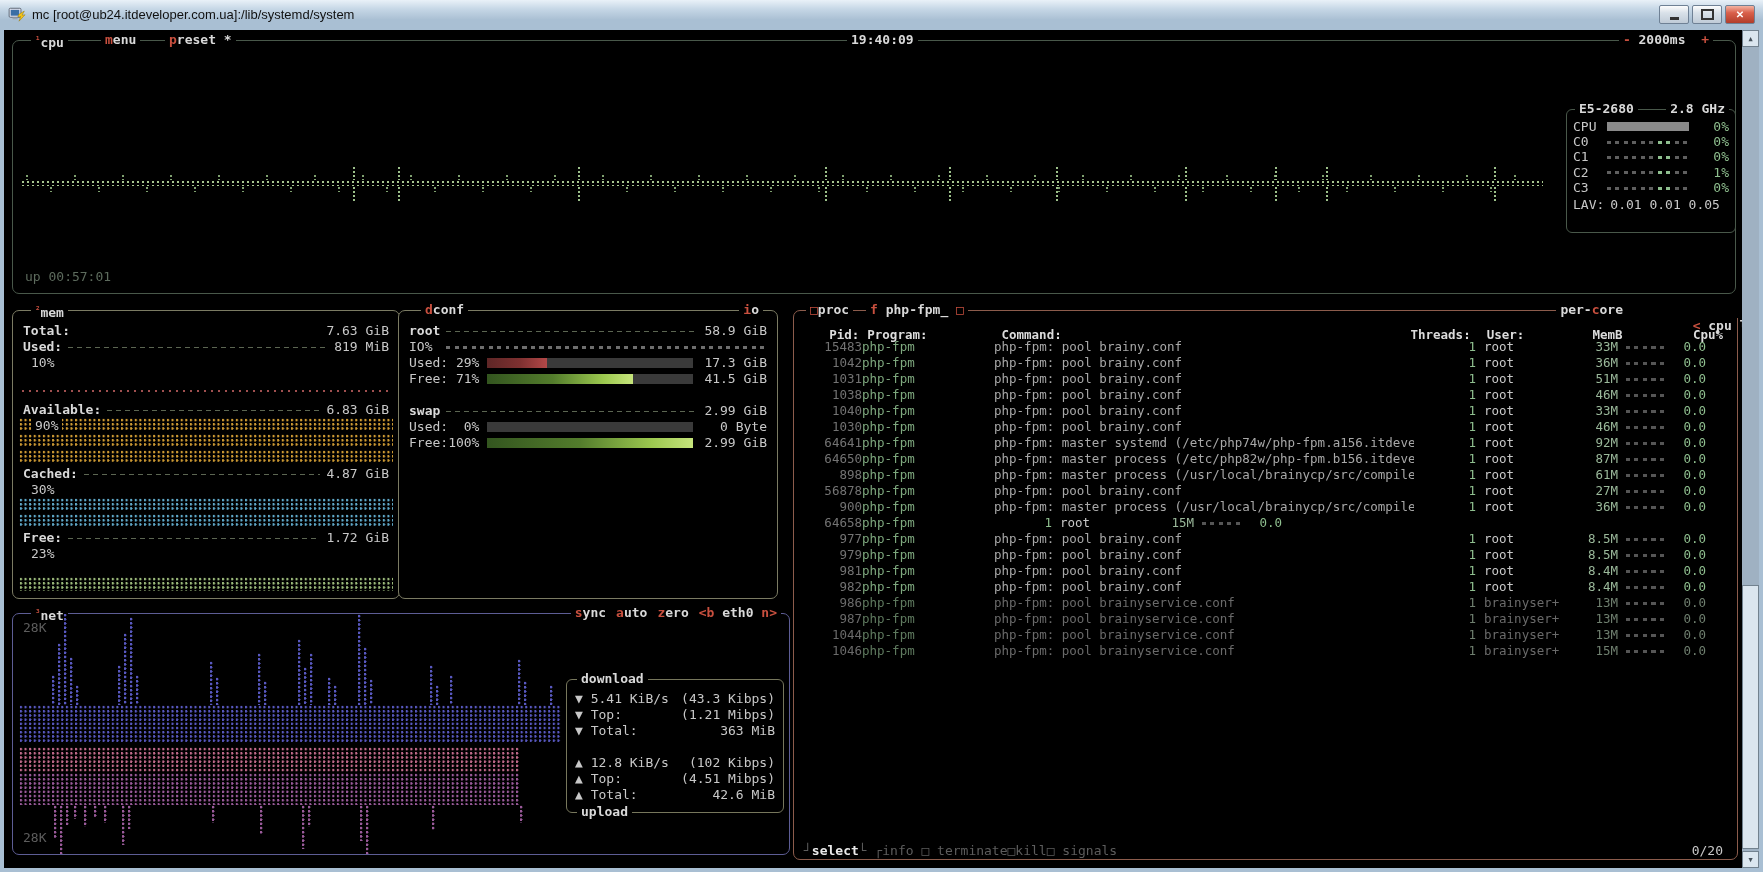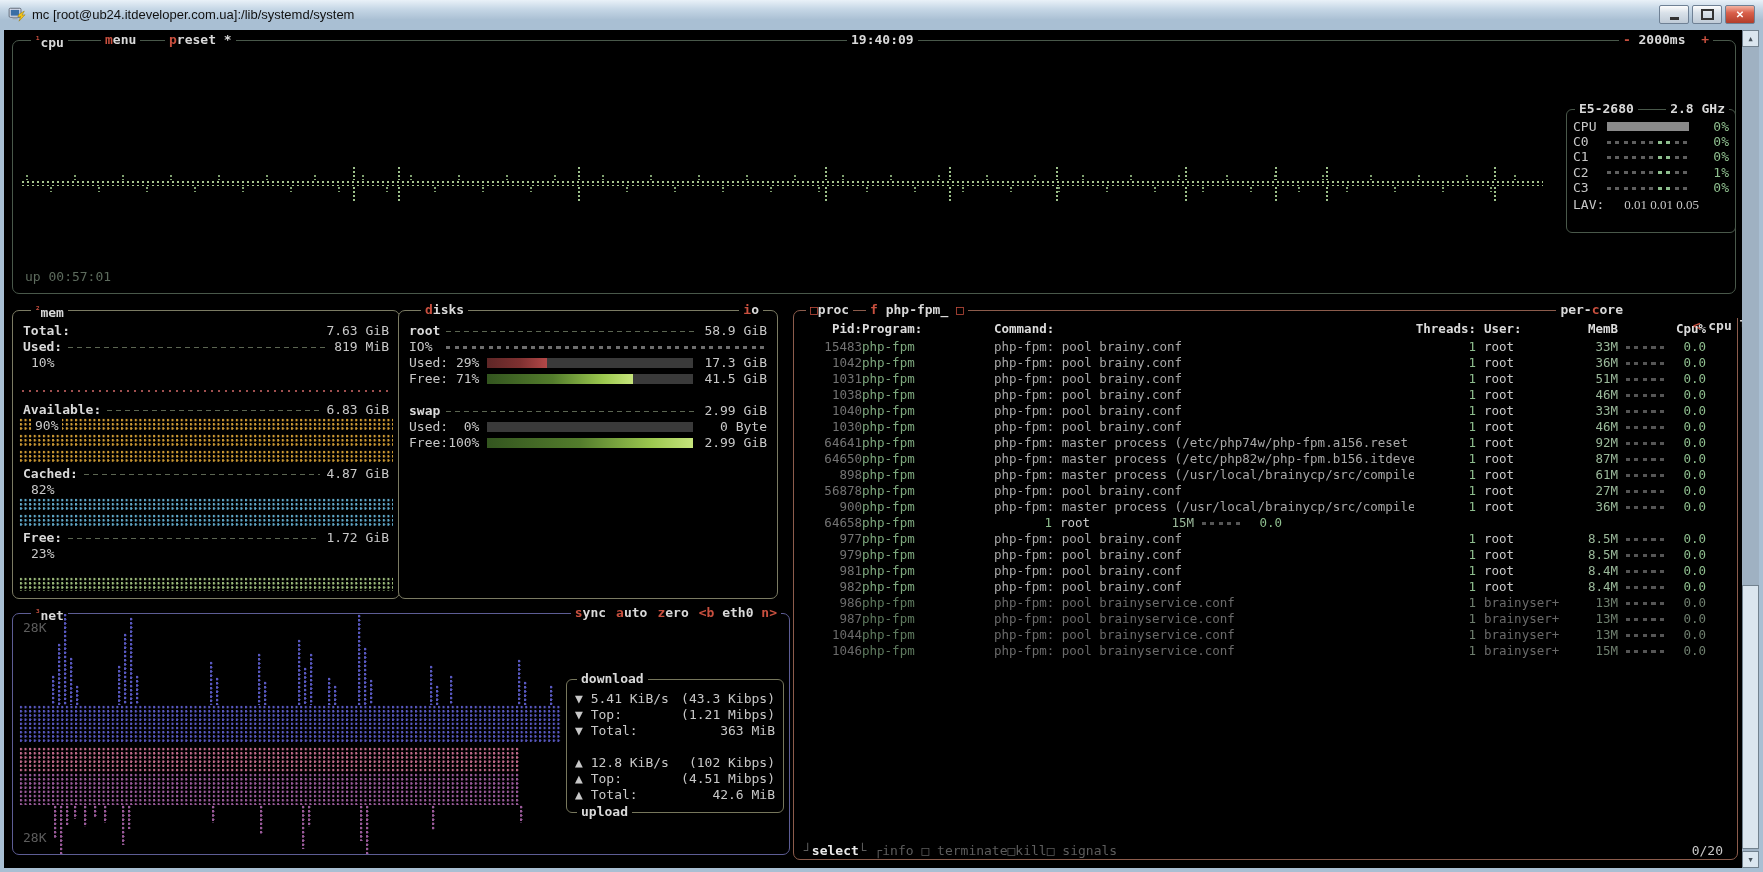--- a/index.html
+++ b/index.html
@@ -201,21 +201,21 @@
         <span class="blabel" style="right:6px;font-weight:bold;">2.8 GHz</span>
         <div id="cpuinfo-rows" style="position:absolute;left:0;right:0;top:9px;">
             <div class="ci-row"><span class="ci-label">CPU</span><span class="ci-bar"></span><span class="ci-val">0%</span></div>
             <div class="ci-row"><span class="ci-label">C0</span><span class="ci-dots"></span><span class="ci-val">0%</span></div>
             <div class="ci-row"><span class="ci-label">C1</span><span class="ci-dots"></span><span class="ci-val">0%</span></div>
             <div class="ci-row"><span class="ci-label">C2</span><span class="ci-dots"></span><span class="ci-val">1%</span></div>
             <div class="ci-row"><span class="ci-label">C3</span><span class="ci-dots"></span><span class="ci-val">0%</span></div>
           </div>
         <div class="ci-row" style="position:absolute;left:0;right:0;top:87px;color:#c8c8c8;">
           <span>LAV:</span>
-          <span style="margin-left:20px;font-family:Liberation Serif, serif;">0.01 0.01 0.05</span>
+          <span style="margin-left:6px;">0.01 0.01 0.05</span>
         </div>
       </div>
 
       <span style="position:absolute;left:12px;top:228px;color:#5d6b5d;">up 00:57:01</span>
     </div>
 
     <div class="box" id="mem-box" style="left:8px;top:280px;width:386px;height:287px;border-color:#7b7b63;">
       <span class="blabel" style="left:18px;"><span class="sup">²</span><span>mem</span></span>
 
       <div class="trow" style="top:12px;">
@@ -236,36 +236,36 @@
         <span style="background:#000;padding:0 4px;">90%</span>
       </div>
       <div class="band" style="left:6px;top:107px;width:374px;height:13px;--c:#cc9933;"></div>
       <div class="band" style="left:6px;top:123px;width:374px;height:13px;--c:#cc9933;"></div>
       <div class="band" style="left:6px;top:139px;width:374px;height:13px;--c:#cc9933;"></div>
 
       <div class="trow" style="top:155px;">
         <span class="lbl">Cached:</span><span class="dashfill"></span><span>4.87 GiB</span>
       </div>
       <div class="trow" style="top:171px;padding-left:8px;">
-        <span>82%</span>
+        <span>30%</span>
       </div>
       <div class="band" style="left:6px;top:187px;width:374px;height:13px;--c:#5fa8c8;"></div>
       <div class="band" style="left:6px;top:203px;width:374px;height:12px;--c:#5fa8c8;"></div>
 
       <div class="trow" style="top:219px;">
         <span class="lbl">Free:</span><span class="dashfill"></span><span>1.72 GiB</span>
       </div>
       <div class="trow" style="top:235px;padding-left:8px;">
         <span>23%</span>
       </div>
       <div class="band" style="left:6px;top:266px;width:374px;height:14px;--c:#9ab87a;"></div>
     </div>
 
     <div class="box" id="disks-box" style="left:394px;top:280px;width:378px;height:287px;border-color:#7b7b63;">
-      <span class="blabel" style="left:22px;"><span class="key">d</span><span>isks</span></span>
+      <span class="blabel" style="left:22px;"><span class="key">d</span><span>conf</span></span>
       <span class="blabel" style="right:14px;"><span class="key">i</span><span>o</span></span>
 
       <div class="trow" style="top:12px;">
         <span class="lbl">root</span><span class="dashfill"></span><span>58.9 GiB</span>
       </div>
       <div class="trow" style="top:28px;">
         <span>IO%</span><span class="dashmeter" style="margin-left:14px;--c:#6e6e6e;"></span>
       </div>
       <div class="trow" style="top:44px;">
         <span>Used: 29%</span>
@@ -383,38 +383,38 @@
       <span class="blabel" style="left:12px;text-align:right;"><span class="key">□</span><span>proc</span></span>
       <span class="blabel" style="left:72px;"><span class="key">f</span> <span>php-fpm_</span> <span class="key">□</span></span>
       <span class="blabel" style="right:110px;"><span>per-</span><span class="key">c</span><span>ore</span></span>
       <span class="blabel" style="right:46px;"><span class="key">r</span><span>everse</span></span>
       <span class="blabel" style="right:8px;"><span>tre</span><span class="key">e</span></span>
 
       <span class="blabel" style="left:832px;">
         <span class="key">&lt;</span> <span>cpu lazy</span> 
       </span>
 
-      <div class="prow hdr" style="top:10px;">
+      <div class="prow hdr" style="top:16px;gap:8px;">
         <span class="c-pid">Pid:</span>
         <span class="c-prog">Program:</span>
         <span class="c-cmd">Command:</span>
         <span class="c-thr">Threads:</span>
         <span class="c-user">User:</span>
         <span class="c-mem">MemB</span>
         <span class="c-meter"></span>
         <span class="c-cpu">Cpu%</span>
       </div>
       <div id="proc-rows">
           <div class="prow" style="top: 28px;"><span class="c-pid">15483</span><span class="c-prog">php-fpm</span><span class="c-cmd">php-fpm: pool brainy.conf</span><span class="c-thr">1</span><span class="c-user">root</span><span class="c-mem">33M</span><span class="c-meter"></span><span class="c-cpu">0.0</span></div>
           <div class="prow" style="top: 44px;"><span class="c-pid">1042</span><span class="c-prog">php-fpm</span><span class="c-cmd">php-fpm: pool brainy.conf</span><span class="c-thr">1</span><span class="c-user">root</span><span class="c-mem">36M</span><span class="c-meter"></span><span class="c-cpu">0.0</span></div>
           <div class="prow" style="top: 60px;"><span class="c-pid">1031</span><span class="c-prog">php-fpm</span><span class="c-cmd">php-fpm: pool brainy.conf</span><span class="c-thr">1</span><span class="c-user">root</span><span class="c-mem">51M</span><span class="c-meter"></span><span class="c-cpu">0.0</span></div>
           <div class="prow" style="top: 76px;"><span class="c-pid">1038</span><span class="c-prog">php-fpm</span><span class="c-cmd">php-fpm: pool brainy.conf</span><span class="c-thr">1</span><span class="c-user">root</span><span class="c-mem">46M</span><span class="c-meter"></span><span class="c-cpu">0.0</span></div>
           <div class="prow" style="top: 92px;"><span class="c-pid">1040</span><span class="c-prog">php-fpm</span><span class="c-cmd">php-fpm: pool brainy.conf</span><span class="c-thr">1</span><span class="c-user">root</span><span class="c-mem">33M</span><span class="c-meter"></span><span class="c-cpu">0.0</span></div>
           <div class="prow" style="top: 108px;"><span class="c-pid">1030</span><span class="c-prog">php-fpm</span><span class="c-cmd">php-fpm: pool brainy.conf</span><span class="c-thr">1</span><span class="c-user">root</span><span class="c-mem">46M</span><span class="c-meter"></span><span class="c-cpu">0.0</span></div>
-          <div class="prow" style="top: 124px;"><span class="c-pid">64641</span><span class="c-prog">php-fpm</span><span class="c-cmd">php-fpm: master process (/etc/php74w/php-fpm.a156.reset</span><span class="c-thr">1</span><span class="c-user">root</span><span class="c-mem">92M</span><span class="c-meter"></span><span class="c-cpu">0.0</span></div>
+          <div class="prow" style="top: 124px;"><span class="c-pid">64641</span><span class="c-prog">php-fpm</span><span class="c-cmd">php-fpm: master systemd (/etc/php74w/php-fpm.a156.itdeve</span><span class="c-thr">1</span><span class="c-user">root</span><span class="c-mem">92M</span><span class="c-meter"></span><span class="c-cpu">0.0</span></div>
           <div class="prow" style="top: 140px;"><span class="c-pid">64650</span><span class="c-prog">php-fpm</span><span class="c-cmd">php-fpm: master process (/etc/php82w/php-fpm.b156.itdeve</span><span class="c-thr">1</span><span class="c-user">root</span><span class="c-mem">87M</span><span class="c-meter"></span><span class="c-cpu">0.0</span></div>
           <div class="prow" style="top: 156px;"><span class="c-pid">898</span><span class="c-prog">php-fpm</span><span class="c-cmd">php-fpm: master process (/usr/local/brainycp/src/compile</span><span class="c-thr">1</span><span class="c-user">root</span><span class="c-mem">61M</span><span class="c-meter"></span><span class="c-cpu">0.0</span></div>
           <div class="prow" style="top: 172px;"><span class="c-pid">56878</span><span class="c-prog">php-fpm</span><span class="c-cmd">php-fpm: pool brainy.conf</span><span class="c-thr">1</span><span class="c-user">root</span><span class="c-mem">27M</span><span class="c-meter"></span><span class="c-cpu">0.0</span></div>
           <div class="prow" style="top: 188px;"><span class="c-pid">900</span><span class="c-prog">php-fpm</span><span class="c-cmd">php-fpm: master process (/usr/local/brainycp/src/compile</span><span class="c-thr">1</span><span class="c-user">root</span><span class="c-mem">36M</span><span class="c-meter"></span><span class="c-cpu">0.0</span></div>
           <div class="prow" style="top: 204px;"><span class="c-pid">64658</span><span class="c-prog">php-fpm</span><span class="c-thr">1</span><span class="c-user">root</span><span class="c-mem">15M</span><span class="c-meter"></span><span class="c-cpu">0.0</span></div>
           <div class="prow" style="top: 220px;"><span class="c-pid">977</span><span class="c-prog">php-fpm</span><span class="c-cmd">php-fpm: pool brainy.conf</span><span class="c-thr">1</span><span class="c-user">root</span><span class="c-mem">8.5M</span><span class="c-meter"></span><span class="c-cpu">0.0</span></div>
           <div class="prow" style="top: 236px;"><span class="c-pid">979</span><span class="c-prog">php-fpm</span><span class="c-cmd">php-fpm: pool brainy.conf</span><span class="c-thr">1</span><span class="c-user">root</span><span class="c-mem">8.5M</span><span class="c-meter"></span><span class="c-cpu">0.0</span></div>
           <div class="prow" style="top: 252px;"><span class="c-pid">981</span><span class="c-prog">php-fpm</span><span class="c-cmd">php-fpm: pool brainy.conf</span><span class="c-thr">1</span><span class="c-user">root</span><span class="c-mem">8.4M</span><span class="c-meter"></span><span class="c-cpu">0.0</span></div>
           <div class="prow" style="top: 268px;"><span class="c-pid">982</span><span class="c-prog">php-fpm</span><span class="c-cmd">php-fpm: pool brainy.conf</span><span class="c-thr">1</span><span class="c-user">root</span><span class="c-mem">8.4M</span><span class="c-meter"></span><span class="c-cpu">0.0</span></div>
           <div class="prow dimrow" style="top: 284px;"><span class="c-pid">986</span><span class="c-prog">php-fpm</span><span class="c-cmd">php-fpm: pool brainyservice.conf</span><span class="c-thr">1</span><span class="c-user">brainyser+</span><span class="c-mem">13M</span><span class="c-meter"></span><span class="c-cpu">0.0</span></div>

